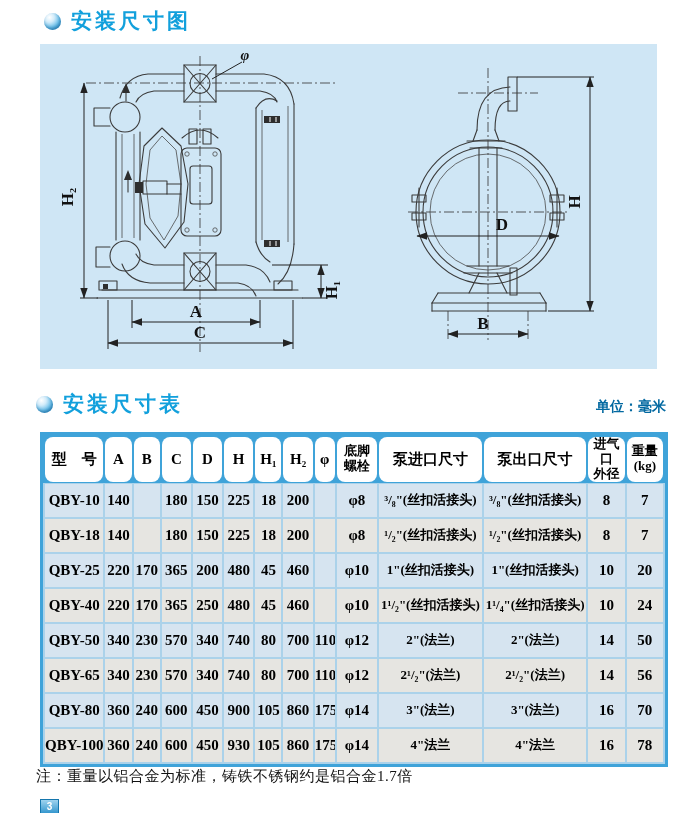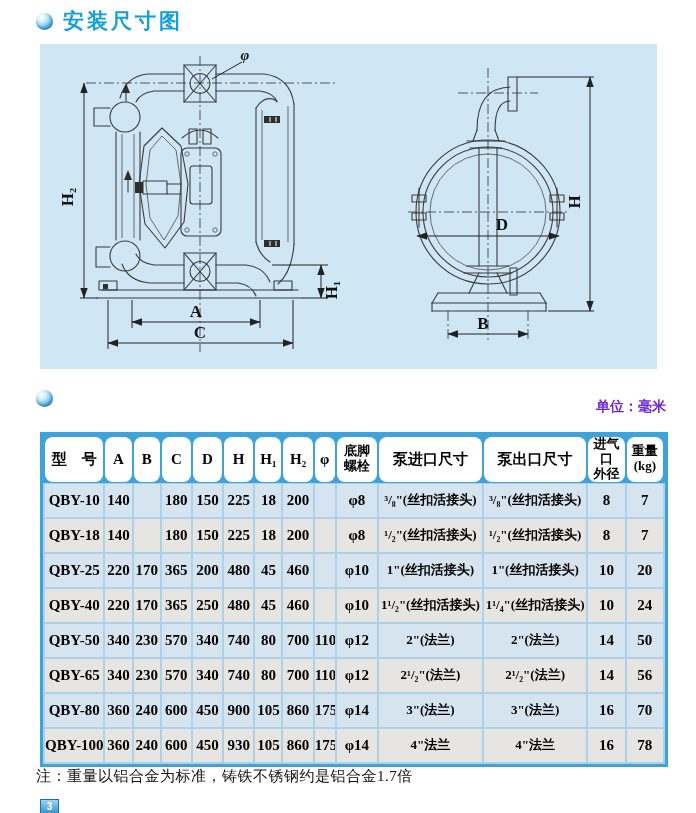--- a/index.html
+++ b/index.html
@@ -1,32 +1,32 @@
 <!DOCTYPE html>
 <html><head>
 <meta charset="utf-8">
 <style>
   html,body{margin:0;padding:0;}
   body{
     width:696px;height:813px;position:relative;background:#ffffff;
     font-family:"Liberation Serif","DejaVu Serif",serif;overflow:hidden;
   }
   .section-header{position:absolute;display:flex;align-items:center;gap:10px;}
-  .hdr1{left:36px;top:7px;}
+  .hdr1{left:44px;top:7px;}
   .hdr2{left:36px;top:390px;}
   .ball-icon{
     width:17px;height:17px;border-radius:50%;
     background:radial-gradient(circle at 32% 26%,#ffffff 0%,#d3ecfa 28%,#6cc0ea 60%,#1d86c4 100%);
     box-shadow:inset -1px -2px 3px rgba(10,80,130,.45);
   }
   .section-title{
     font-family:"Liberation Sans","DejaVu Sans",sans-serif;
     font-weight:bold;font-size:21px;color:#12a0dc;letter-spacing:3px;
   }
-  .unit-label{position:absolute;top:398px;right:30px;font-size:14px;font-weight:bold;color:#6d28d9;}
+  .unit-label{position:absolute;top:398px;right:30px;font-size:14px;font-weight:bold;color:#0369a1;}
   .diagram-panel{position:absolute;left:40px;top:44px;width:617px;height:325px;background:#cfe6f5;}
   svg .ln{stroke:#3b3b3b;stroke-width:1.1;fill:none;stroke-linecap:round;stroke-linejoin:round;}
   svg .thin{stroke:#4a4a4a;stroke-width:.8;fill:none;}
   svg .cl{stroke:#3b3b3b;stroke-width:.85;stroke-dasharray:10 3 2 3;fill:none;}
   svg .dim{stroke:#222;stroke-width:1;fill:none;}
   svg .fillb{fill:#2e2e2e;stroke:none;}
   svg .wt{stroke:#ffffff;stroke-width:1;}
   svg text{font-family:"Liberation Serif","DejaVu Serif",serif;font-weight:bold;font-size:17px;fill:#111;}
   svg text.phi{font-style:italic;font-size:15px;}
   .dim-table{
@@ -221,20 +221,21 @@
       <line class="dim" x1="477" y1="33" x2="554" y2="33"></line>
       <line class="dim" x1="508" y1="267" x2="554" y2="267"></line>
       <line class="dim" x1="550" y1="33" x2="550" y2="267" marker-start="url(#arr)" marker-end="url(#arr)"></line>
       <text transform="translate(540,158) rotate(-90)" text-anchor="middle">H</text>
     </g>
   </svg>
 </div>
 
 <div class="section-header hdr2">
   <span class="ball-icon"></span>
+  <span class="section-title">安装尺寸表</span>
 </div>
 <div class="unit-label">单位：毫米</div>
 
 <table class="dim-table">
   <colgroup>
     <col style="width:58px">
       <col style="width:26px">
       <col style="width:26px">
       <col style="width:29px">
     <col style="width:29px">

